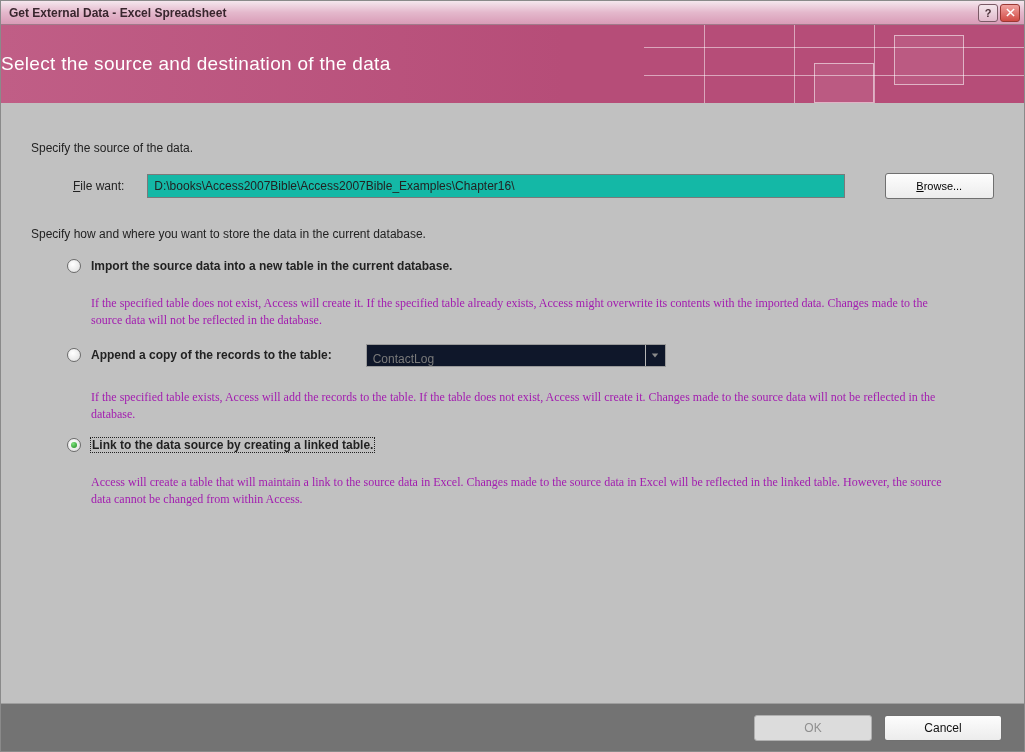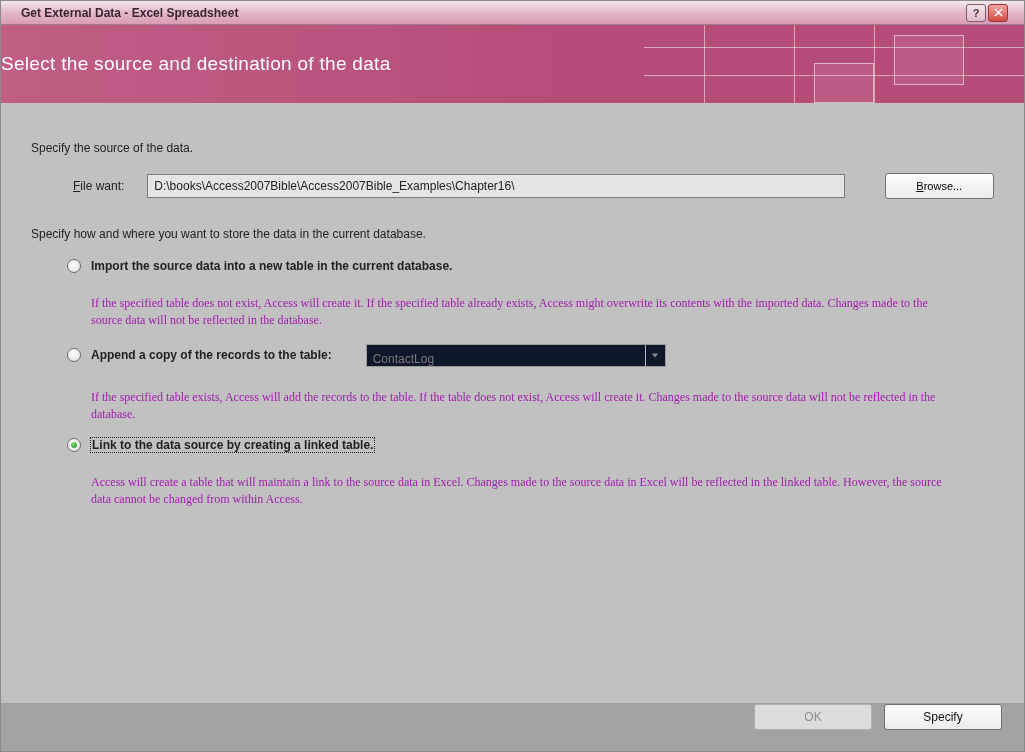--- a/index.html
+++ b/index.html
@@ -19,21 +19,21 @@
     background: #c1c1c1;
     display: flex;
     flex-direction: column;
   }
   .titlebar {
     height: 24px;
     background: linear-gradient(to bottom, #f5e7ee 0%, #e4b8cc 50%, #d99cb7 100%);
     border-bottom: 1px solid #a07a8a;
     display: flex;
     align-items: center;
-    padding: 0 16px;
+    padding: 0 4px;
     position: relative;
   }
   .titlebar-title {
     font-weight: bold;
     color: #39262e;
     padding-left: 4px;
     flex: 1;
   }
   .titlebar-buttons {
     display: flex;
@@ -102,21 +102,21 @@
     align-items: center;
     gap: 10px;
     margin: 0 0 28px 42px;
   }
   .file-label { width: 70px; }
   .ul-char { text-decoration: underline; }
   .file-input {
     width: 758px;
     height: 24px;
     border: 1px solid #7a7a7a;
-    background: #e5e5e5;
+    background: #14b8a6;
     padding: 2px 6px;
     font-family: inherit;
     font-size: 12px;
     color: #222;
   }
   .browse-btn {
     width: 118px;
     height: 26px;
     background: linear-gradient(#fdfdfd, #ececec);
     border: 1px solid #707070;
@@ -173,23 +173,23 @@
   .combo-text { flex:1; padding: 0 6px; }
   .combo-arrow {
     width: 20px; height: 100%;
     border-left: 1px solid #b5b5b5;
     display:flex; align-items:center; justify-content:center;
   }
   .combo-arrow svg { width:8px; height:8px; }
   .footer {
     height: 48px;
     border-top: 1px solid #9e9e9e;
-    background: #a3a3a3;
-    display: flex;
-    align-items: flex-start;
+    background: #737373;
+    display: flex;
+    align-items: center;
     justify-content: flex-end;
     padding: 0 22px;
     gap: 12px;
   }
   .footer-btn {
     width: 118px;
     height: 26px;
     border-radius: 3px;
     font-family: inherit;
     font-size: 12px;
@@ -274,15 +274,15 @@
         <span class="radio selected"></span>
         <span class="option-title focused">Link to the data source by creating a linked table.</span>
       </div>
       <div class="option-desc">Access will create a table that will maintain a link to the source data in Excel. Changes made to the source data in Excel will be reflected in the linked table. However, the source data cannot be changed from within Access.</div>
 
     </div>
   </div>
 
   <div class="footer">
     <button class="footer-btn ok-btn" disabled="">OK</button>
-    <button class="footer-btn cancel-btn">Specify</button>
+    <button class="footer-btn cancel-btn">Cancel</button>
   </div>
 </div>
 
 </body></html>

